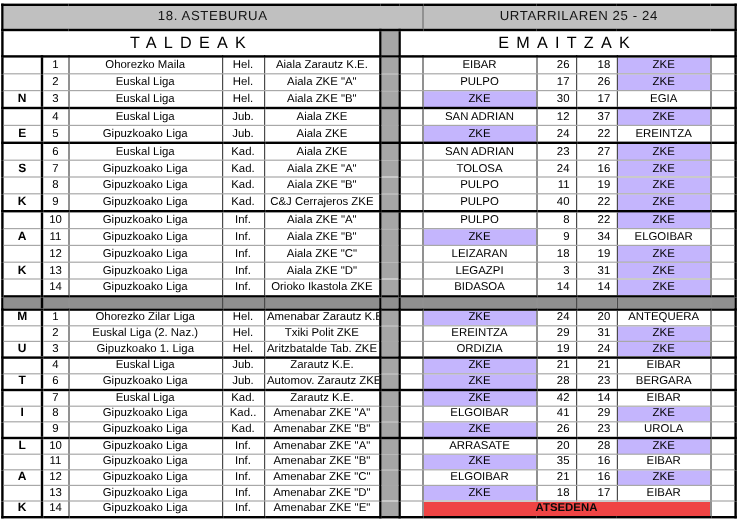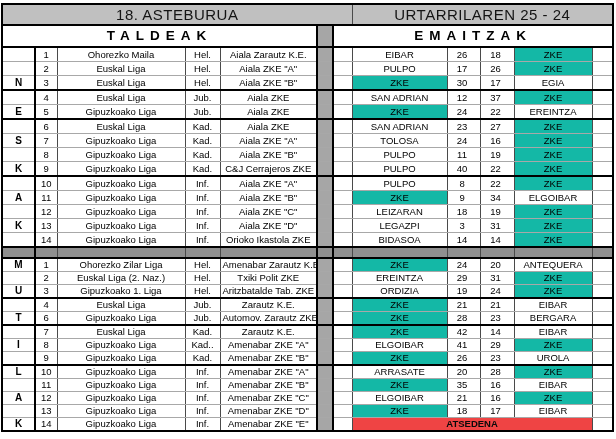--- a/index.html
+++ b/index.html
@@ -12,37 +12,37 @@
      padding:0 2px;text-align:center;height:13px;}
   tr.b2 td{height:12px;}
   
   .bl2{border-left:2px solid #000;}
   .br2{border-right:2px solid #000;}
   .bt2{border-top:2px solid #000;}
   .bb2{border-bottom:2px solid #000;}
   tr.g-end td{border-bottom:2px solid #000;}
   tr.last td{border-bottom:2px solid #000;}
   
-  td.band{background:#c0c0c0;height:19px;font-size:15px;letter-spacing:.5px;
+  td.band{background:#c0c0c0;height:19px;font-size:11px;letter-spacing:.5px;
           border-top:2px solid #000;border-bottom:2px solid #000;color:#141414;}
   
-  td.section{height:20px;font-weight:bold;font-size:13.5px;letter-spacing:6px;
+  td.section{height:20px;font-weight:normal;font-size:13.5px;letter-spacing:6px;
              border:2px solid #000;background:#fff;}
   
   td.c-div{background:#a6a6a6;border-left:2px solid #000;border-right:2px solid #000;}
   
   tr.sep-row td{background:#8f8f8f;height:9px;
                 border-top:2px solid #000;border-bottom:2px solid #000;}
   
   td.c-letter{font-weight:bold;border-left:2px solid #000;font-size:10px;}
   td.c-num{border-left:2px solid #000;}
   td.c-team{border-right:2px solid #000;}
   td.c-sp2{border-right:2px solid #000;}
-  td.c-s1,td.c-s2{text-align:center;padding-right:5px;}
-  td.shade{background:#14b8a6;}
+  td.c-s1,td.c-s2{text-align:right;padding-right:5px;}
+  td.shade{background:#c4b5fd;}
   td.rest{background:#ef4444;font-weight:600;color:#0a0a0a;}
 </style>
 </head>
 <body>
 
 <table>
   <colgroup>
     <col style="width:33px">
       <col style="width:22px">
       <col style="width:128px">

